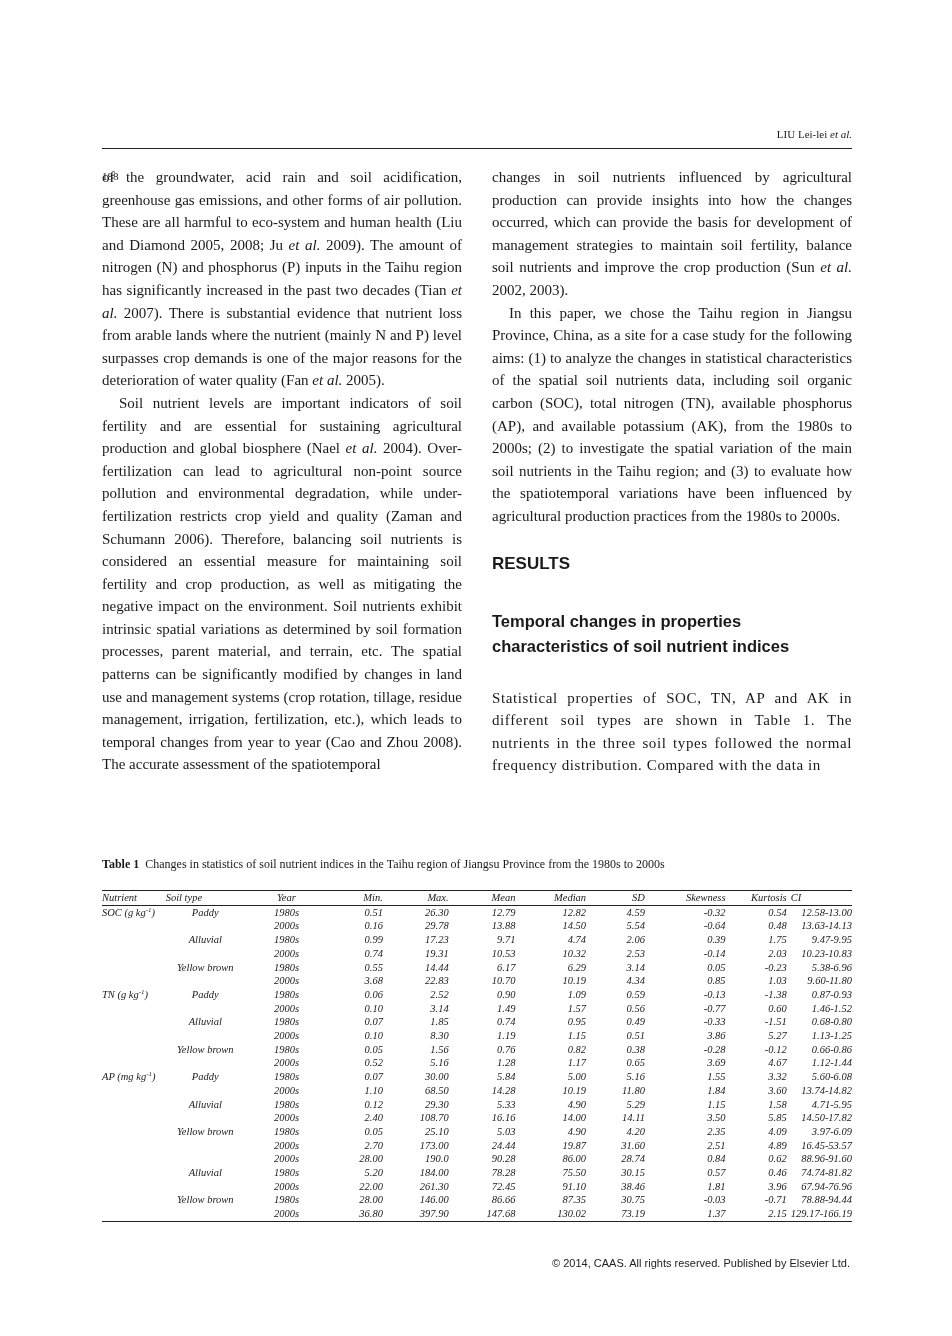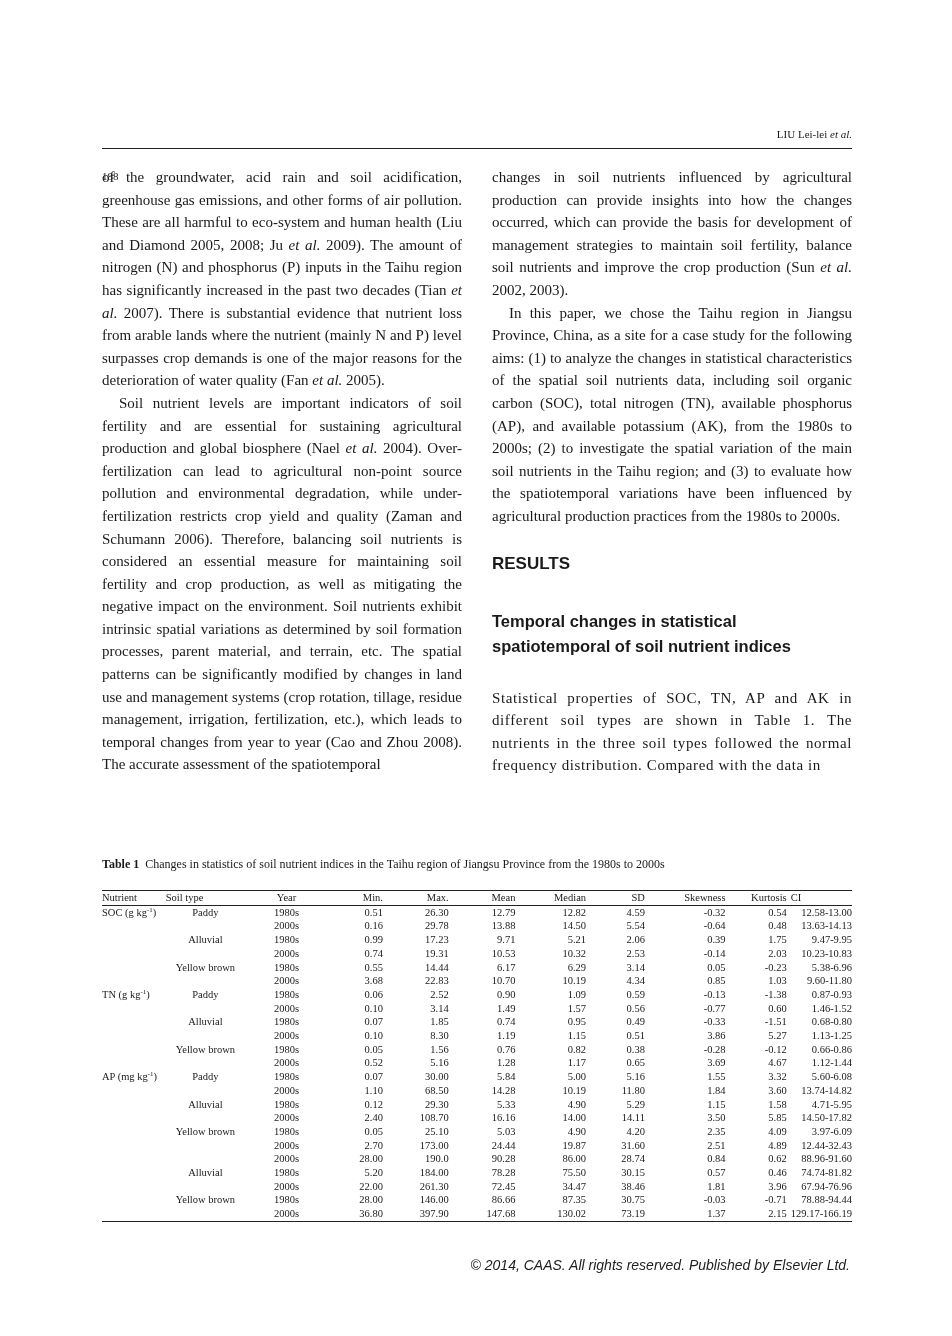--- a/index.html
+++ b/index.html
@@ -12,57 +12,57 @@
   .col.right { left: 492px; width: 360px; }
   .col p { margin: 0; }
   .col p.indent { text-indent: 17px; }
   .col i { font-style: italic; }
   .heading-results { font-family: "Liberation Sans", sans-serif; font-size: 17px; margin: 25px 0 0 0; line-height: 22px; }
   .heading-sub { font-family: "Liberation Sans", sans-serif; font-size: 16.5px; line-height: 25px; margin: 34px 0 0 0; text-align: left; }
   .col.right p.after-sub { margin-top: 28px; letter-spacing: 0.6px; }
   .table-wrap { position: absolute; left: 102px; top: 857px; width: 750px; }
   .table-caption { font-size: 12px; margin-bottom: 18px; }
   .table-caption b { font-weight: bold; }
-  table { width: 750px; border-collapse: collapse; font-size: 10.5px; line-height: 13.7px; }
+  table { width: 750px; border-collapse: collapse; font-size: 10.5px; line-height: 13.7px; font-style: italic; }
   thead tr th { font-weight: normal; border-top: 1px solid #222; border-bottom: 1px solid #222; padding: 0; }
   tbody tr:last-child td { border-bottom: 1.5px solid #222; }
   td { padding: 0; white-space: nowrap; }
   .c-nut { text-align: left; width: 64px; }
   .c-soil { text-align: center; width: 80px; }
   .c-year { text-align: center; width: 85px; }
   .num { text-align: right; }
   .c-min { width: 56px; }
   .c-max { width: 67px; }
   .c-mean { width: 68px; }
   .c-med { width: 72px; }
   .c-sd { width: 60px; }
   .c-skew { width: 82px; }
   .c-kurt { width: 62px; }
   .c-ci { width: 0; padding-left: 4px; }
   sup { font-size: 7px; vertical-align: 4px; line-height: 0; }
-  .footer { position: absolute; right: 102px; top: 1257px; font-family: "Liberation Sans", sans-serif; font-size: 14px; color: #222; font-style: italic; }
+  .footer { position: absolute; right: 102px; top: 1257px; font-family: "Liberation Sans", sans-serif; font-size: 11px; color: #222; }
 </style>
 </head>
 <body>
 
 <div class="running-head">
   <span class="pg">188</span>
   <span class="auth"><span>LIU Lei-lei</span> <i>et al.</i></span>
 </div>
 
 <div class="col left">
   <p><span>of the groundwater, acid rain and soil acidification, greenhouse gas emissions, and other forms of air pollution.  These are all harmful to eco-system and human health (Liu and Diamond 2005, 2008; Ju </span><i>et al.</i><span> 2009).  The amount of nitrogen (N) and phosphorus (P) inputs in the Taihu region has significantly increased in the past two decades (Tian </span><i>et al.</i><span> 2007).  There is substantial evidence that nutrient loss from arable lands where the nutrient (mainly N and P) level surpasses crop demands is one of the major reasons for the deterioration of water quality (Fan </span><i>et al.</i><span> 2005).</span></p>
   <p class="indent"><span>Soil nutrient levels are important indicators of soil fertility and are essential for sustaining agricultural production and global biosphere (Nael </span><i>et al.</i><span> 2004). Over-fertilization can lead to agricultural non-point source pollution and environmental degradation, while under-fertilization restricts crop yield and quality (Zaman and Schumann 2006).  Therefore, balancing soil nutrients is considered an essential measure for maintaining soil fertility and crop production, as well as mitigating the negative impact on the environment. Soil nutrients exhibit intrinsic spatial variations as determined by soil formation processes, parent material, and terrain, etc.  The spatial patterns can be significantly modified by changes in land use and management systems (crop rotation, tillage, residue management, irrigation, fertilization, etc.), which leads to temporal changes from year to year (Cao and Zhou 2008).  The accurate assessment of the spatiotemporal</span></p>
 </div>
 
 <div class="col right">
   <p><span>changes in soil nutrients influenced by agricultural production can provide insights into how the changes occurred, which can provide the basis for development of management strategies to maintain soil fertility, balance soil nutrients and improve the crop production (Sun </span><i>et al.</i><span> 2002, 2003).</span></p>
   <p class="indent">In this paper, we chose the Taihu region in Jiangsu Province, China, as a site for a case study for the following aims: (1) to analyze the changes in statistical characteristics of the spatial soil nutrients data, including soil organic carbon (SOC), total nitrogen (TN), available phosphorus (AP), and available potassium (AK), from the 1980s to 2000s; (2) to investigate the spatial variation of the main soil nutrients in the Taihu region; and (3) to evaluate how the spatiotemporal variations have been influenced by agricultural production practices from the 1980s to 2000s.</p>
   <h2 class="heading-results">RESULTS</h2>
-  <h3 class="heading-sub">Temporal changes in statistical spatiotemporal of soil nutrient indices</h3>
+  <h3 class="heading-sub">Temporal changes in properties characteristics of soil nutrient indices</h3>
   <p class="after-sub">Statistical properties of SOC, TN, AP and AK in different soil types are shown in Table 1.  The nutrients in the three soil types followed the normal frequency distribution.  Compared with the data in</p>
 </div>
 
 <div class="table-wrap">
   <div class="table-caption"><b>Table 1</b>&nbsp; <span>Changes in statistics of soil nutrient indices in the Taihu region of Jiangsu Province from the 1980s to 2000s</span></div>
   <table>
     <thead>
       <tr>
         <th class="c-nut" style="text-align:left">Nutrient</th>
         <th class="c-soil" style="text-align:left">Soil type</th>
@@ -104,21 +104,21 @@
           <td class="c-kurt num">0.48</td>
           <td class="c-ci num">13.63-14.13</td>
         </tr>
         <tr>
           <td class="c-nut"></td>
           <td class="c-soil">Alluvial</td>
           <td class="c-year">1980s</td>
           <td class="c-min num">0.99</td>
           <td class="c-max num">17.23</td>
           <td class="c-mean num">9.71</td>
-          <td class="c-med num">5.21</td>
+          <td class="c-med num">4.74</td>
           <td class="c-sd num">2.06</td>
           <td class="c-skew num">0.39</td>
           <td class="c-kurt num">1.75</td>
           <td class="c-ci num">9.47-9.95</td>
         </tr>
         <tr>
           <td class="c-nut"></td>
           <td class="c-soil"></td>
           <td class="c-year">2000s</td>
           <td class="c-min num">0.74</td>
@@ -303,21 +303,21 @@
           <td class="c-nut"></td>
           <td class="c-soil"></td>
           <td class="c-year">2000s</td>
           <td class="c-min num">2.70</td>
           <td class="c-max num">173.00</td>
           <td class="c-mean num">24.44</td>
           <td class="c-med num">19.87</td>
           <td class="c-sd num">31.60</td>
           <td class="c-skew num">2.51</td>
           <td class="c-kurt num">4.89</td>
-          <td class="c-ci num">12.44-32.43</td>
+          <td class="c-ci num">16.45-53.57</td>
         </tr>
         <tr>
           <td class="c-nut"></td>
           <td class="c-soil"></td>
           <td class="c-year">2000s</td>
           <td class="c-min num">28.00</td>
           <td class="c-max num">190.0</td>
           <td class="c-mean num">90.28</td>
           <td class="c-med num">86.00</td>
           <td class="c-sd num">28.74</td>
@@ -338,21 +338,21 @@
           <td class="c-kurt num">0.46</td>
           <td class="c-ci num">74.74-81.82</td>
         </tr>
         <tr>
           <td class="c-nut"></td>
           <td class="c-soil"></td>
           <td class="c-year">2000s</td>
           <td class="c-min num">22.00</td>
           <td class="c-max num">261.30</td>
           <td class="c-mean num">72.45</td>
-          <td class="c-med num">34.47</td>
+          <td class="c-med num">91.10</td>
           <td class="c-sd num">38.46</td>
           <td class="c-skew num">1.81</td>
           <td class="c-kurt num">3.96</td>
           <td class="c-ci num">67.94-76.96</td>
         </tr>
         <tr>
           <td class="c-nut"></td>
           <td class="c-soil">Yellow brown</td>
           <td class="c-year">1980s</td>
           <td class="c-min num">28.00</td>

